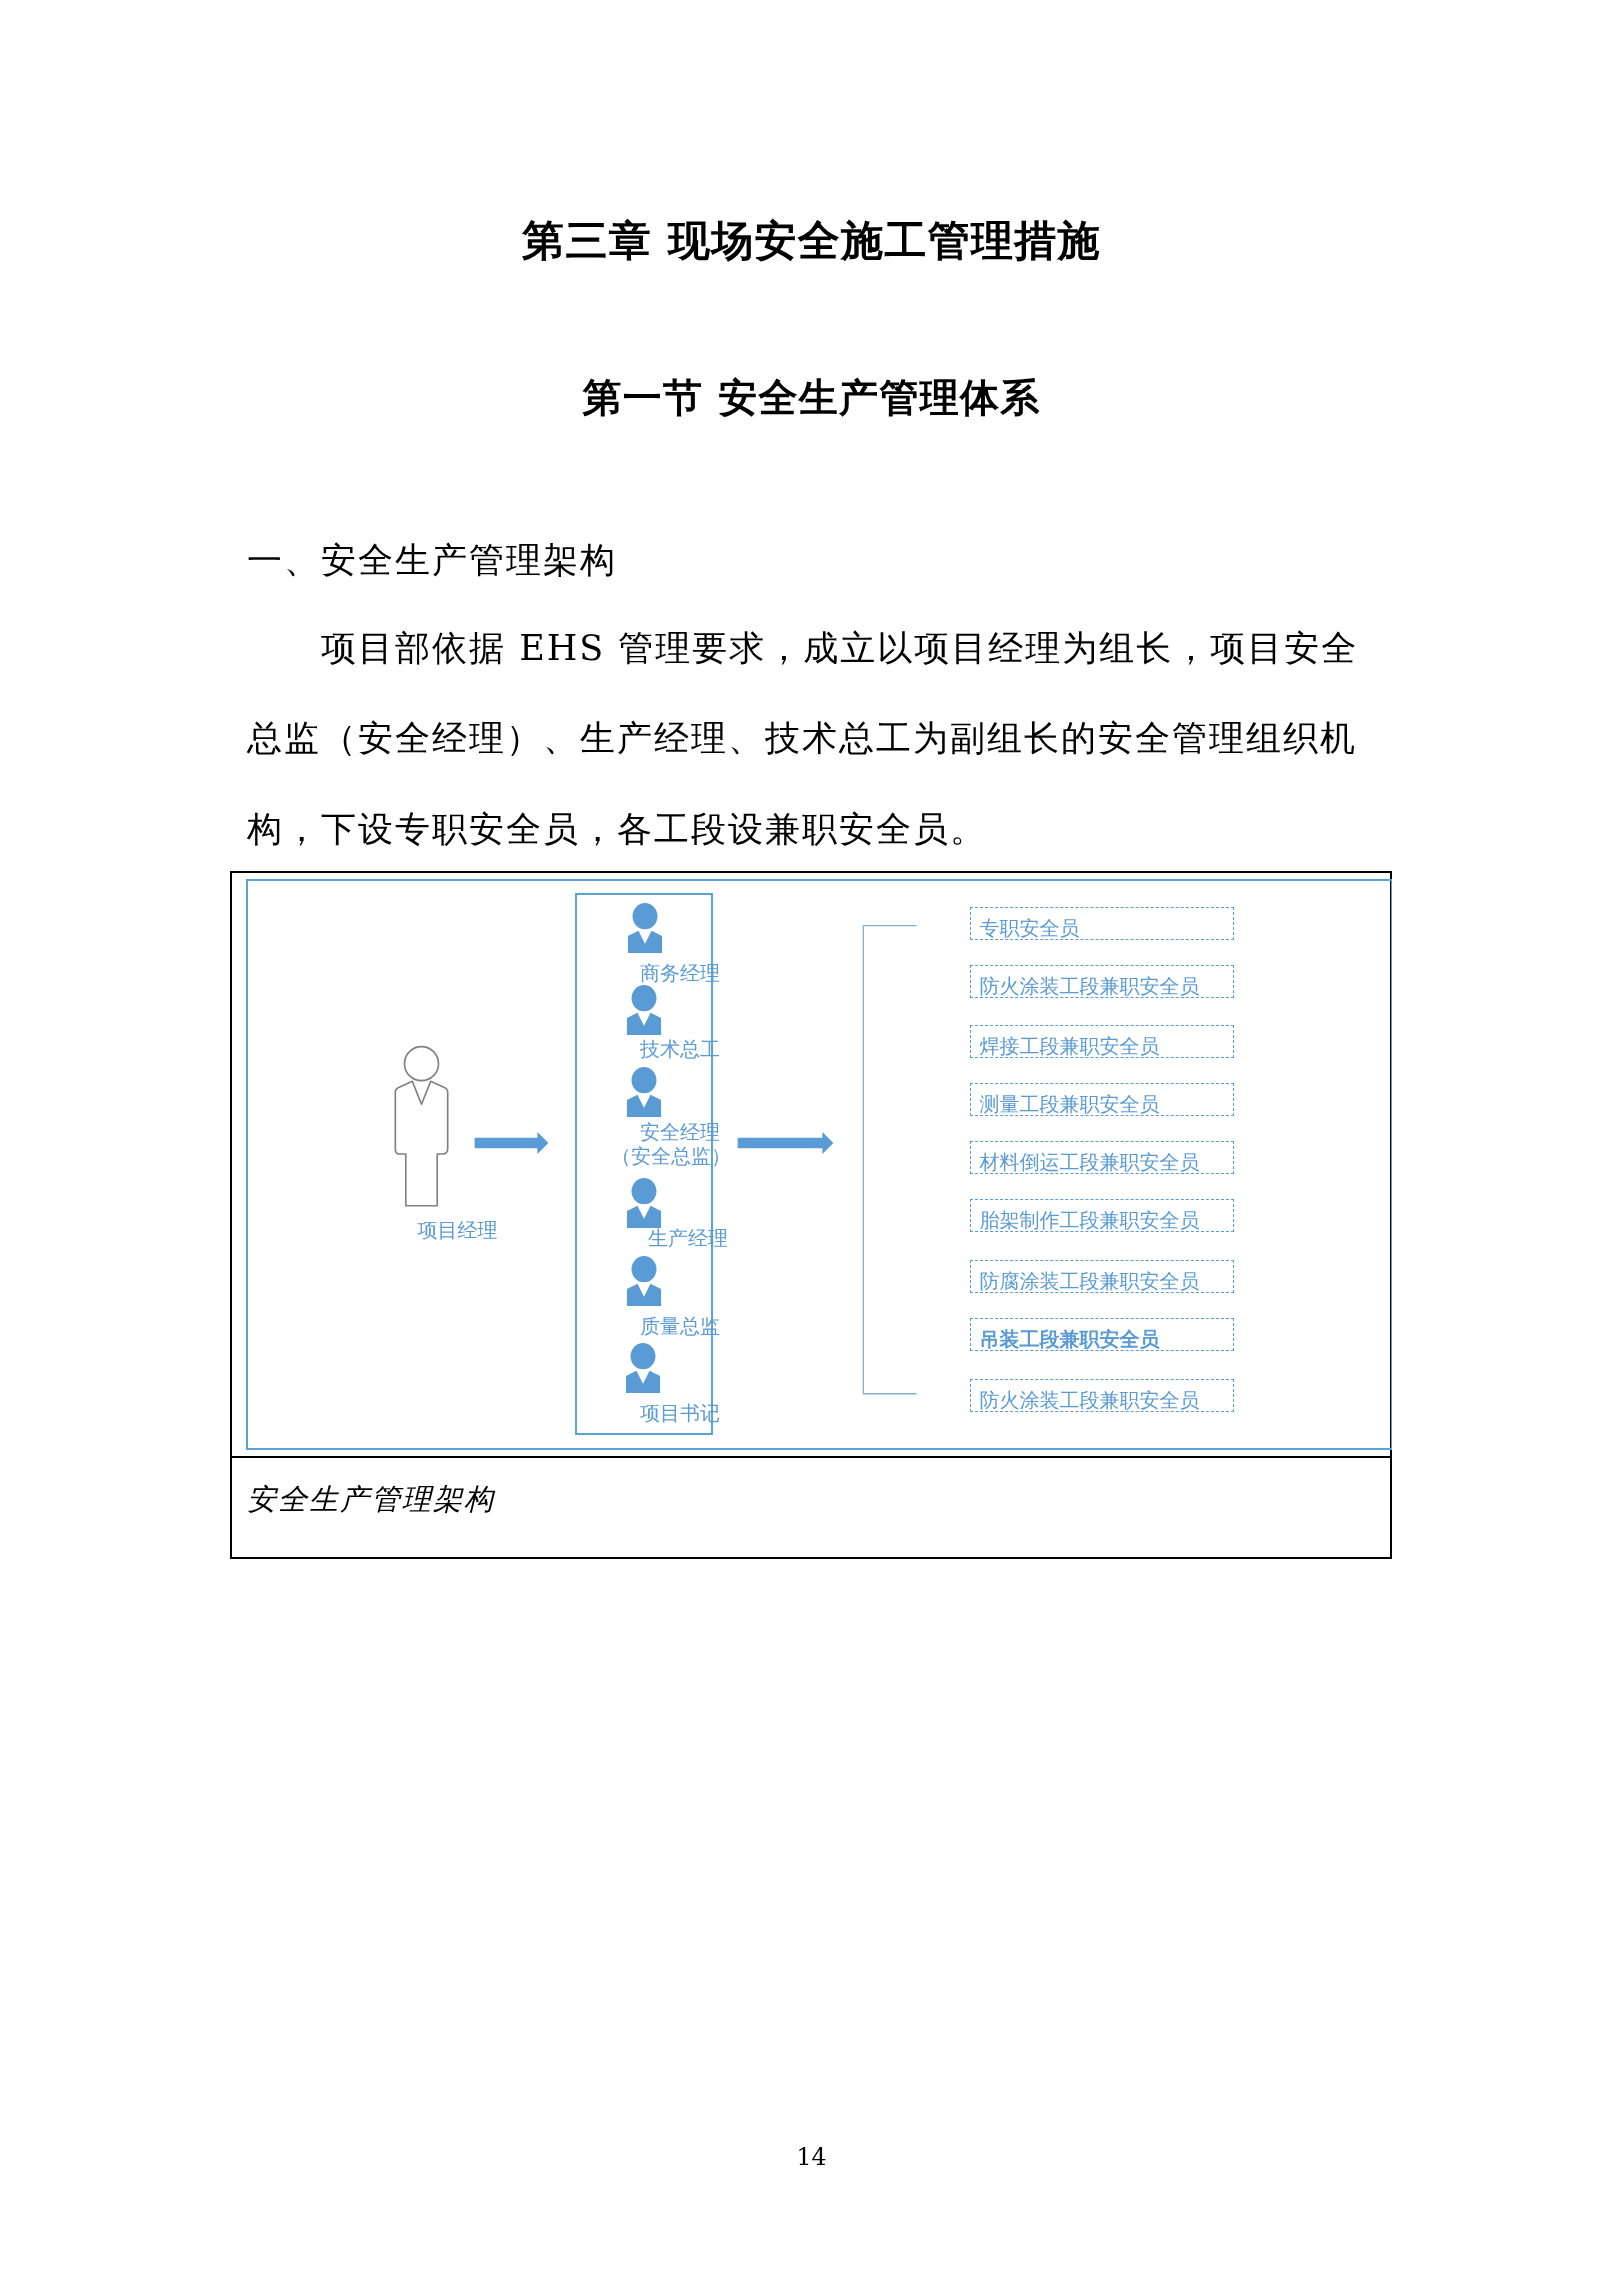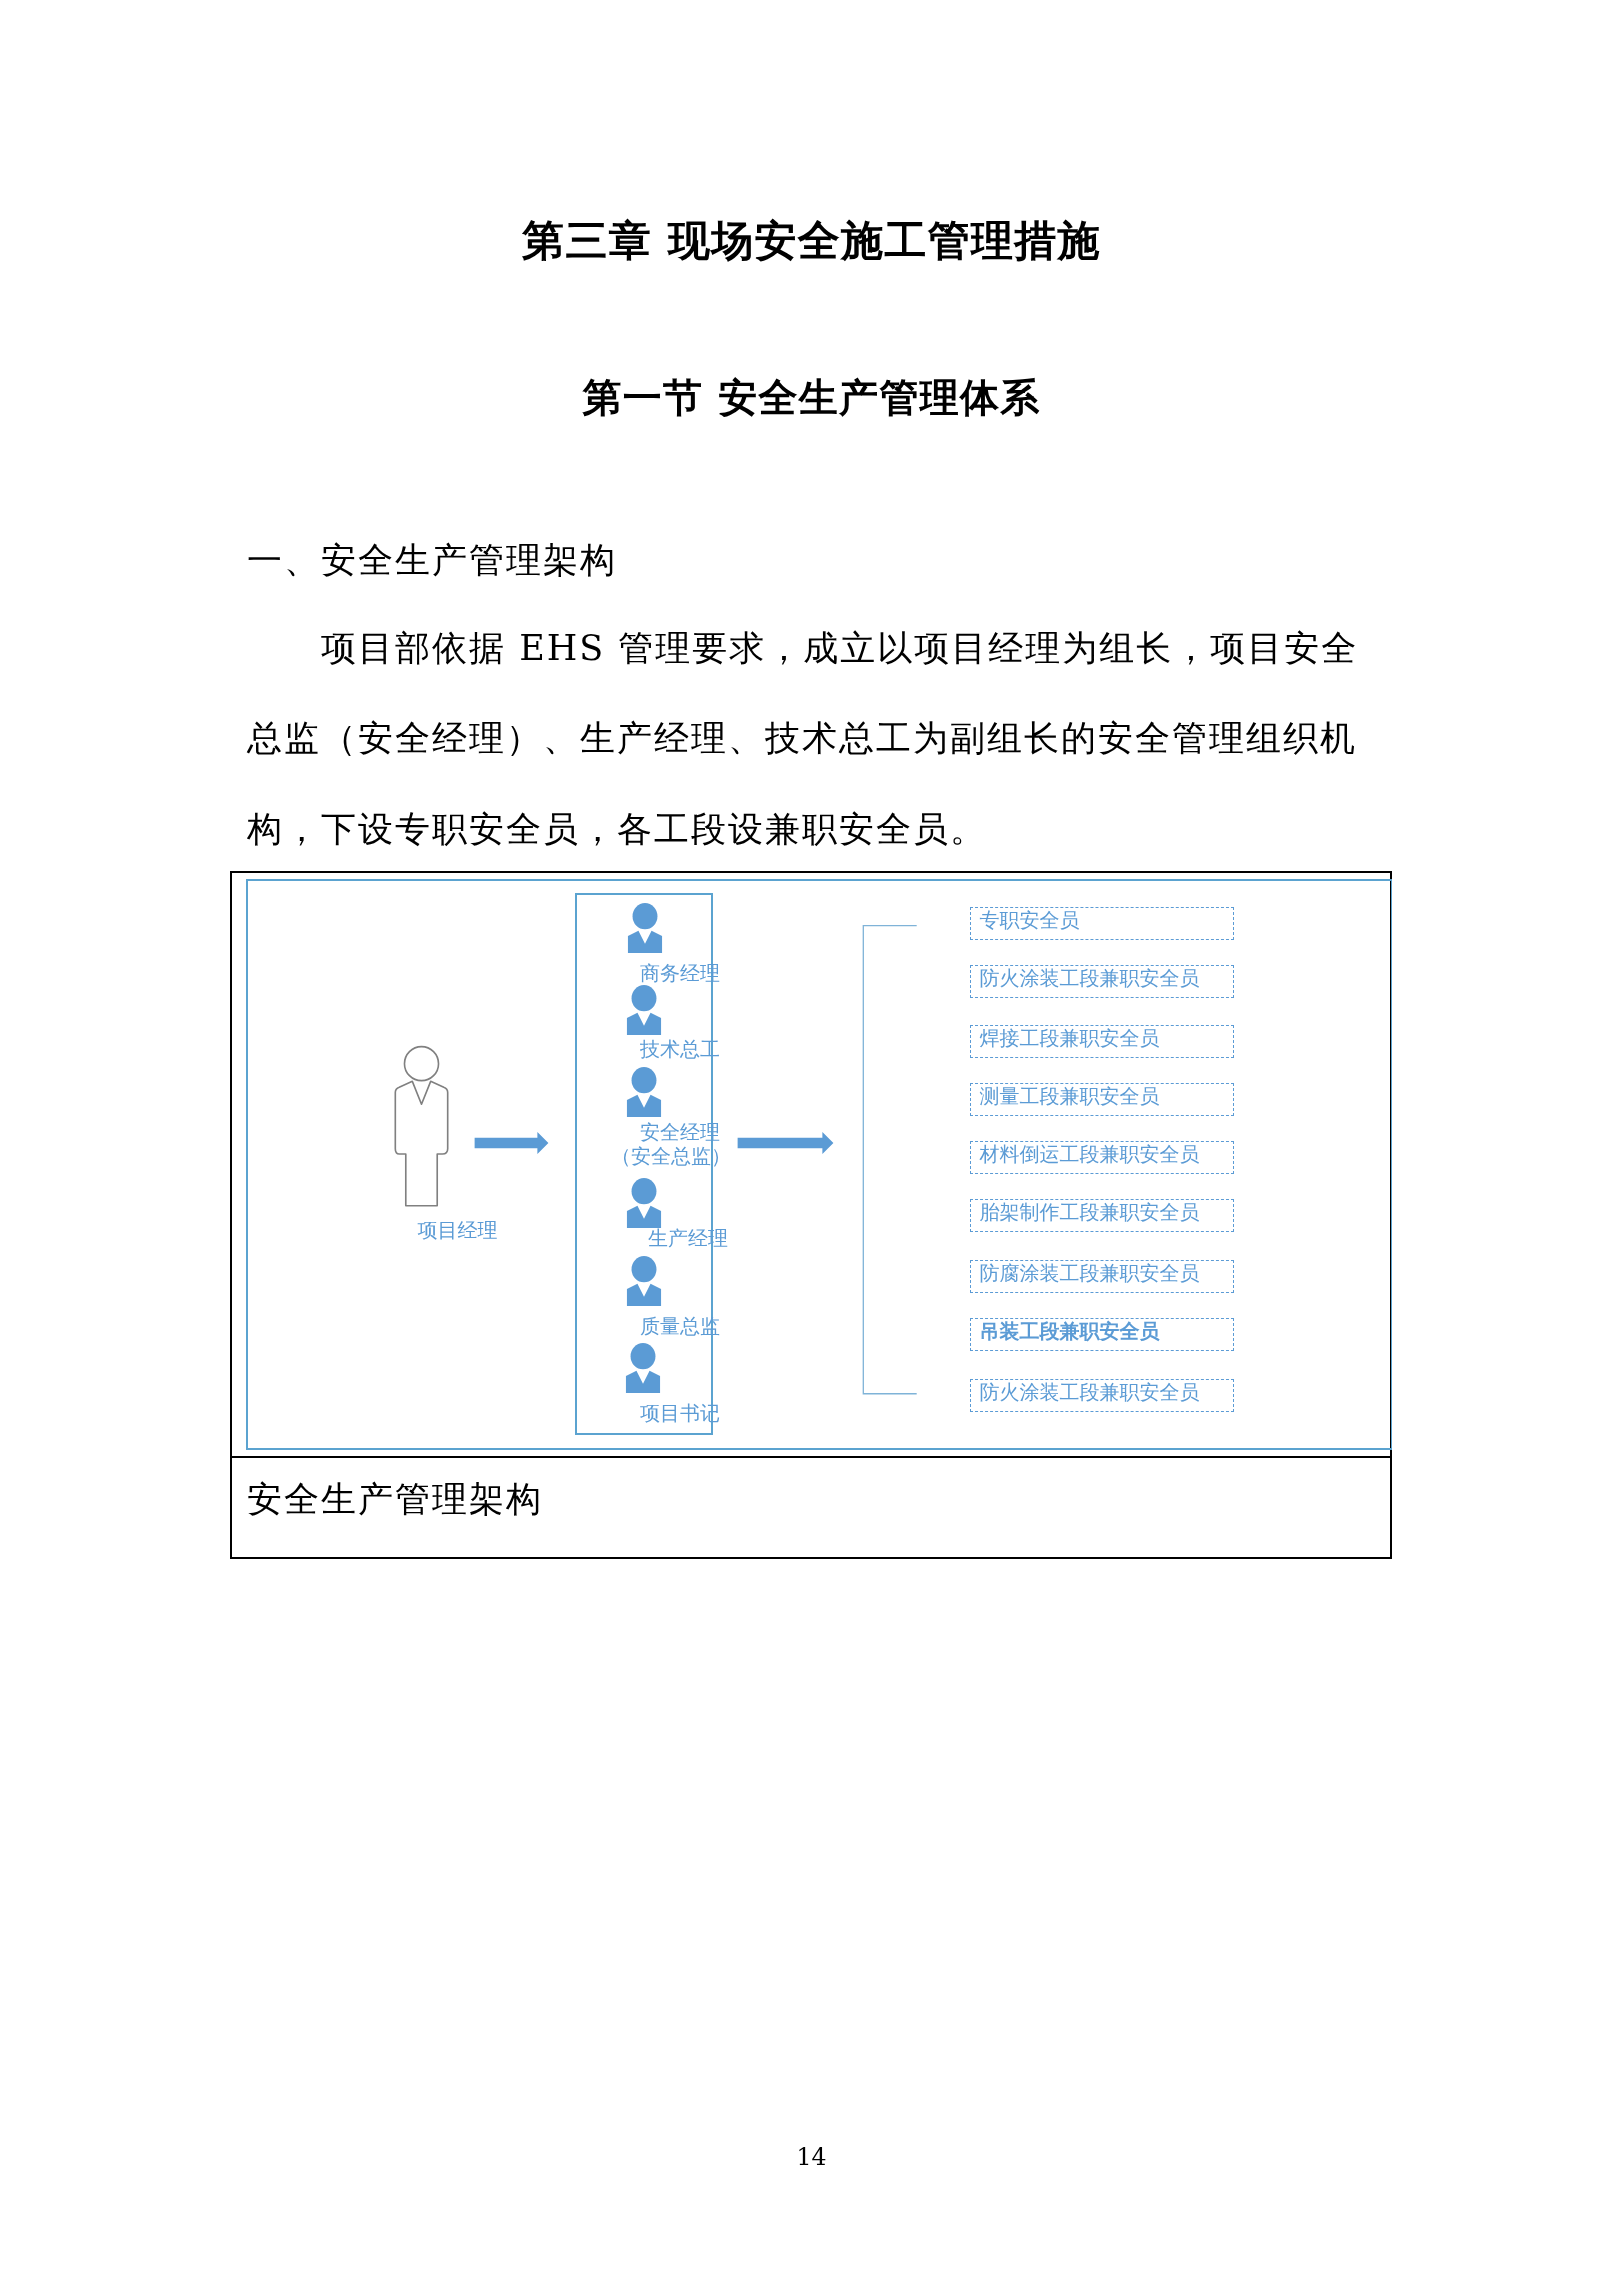--- a/index.html
+++ b/index.html
@@ -16,30 +16,30 @@
   .heading1 { top: 537px; }
   .para-l1 { top: 625px; left: 321px; }
   .para-l2 { top: 715px; }
   .para-l3 { top: 806px; }
 
   .figure-box { left: 230px; top: 871px; width: 1162px; height: 688px;
     border: 2px solid #000; box-sizing: border-box; }
   .fig-divider { left: 230px; top: 1456px; width: 1162px; height: 2px; background: #000; }
   .blue-frame { left: 246px; top: 879px; width: 1146px; height: 571px;
     border: 2px solid #5ba3d0; border-right-width: 1.3px; box-sizing: border-box; }
-  .caption { left: 247px; top: 1476px; font-size: 35px; line-height: 46px; letter-spacing: 2px; }
+  .caption { left: 247px; top: 1476px; font-size: 29px; line-height: 46px; letter-spacing: 2px; font-style: italic; }
 
   .blue-label { color: #5b9bd5; font-family: "DejaVu Sans", "Liberation Sans", sans-serif;
     font-size: 20px; line-height: 25px; white-space: nowrap; text-align: center; padding-left: 36px; }
   .center-col { left: 575px; top: 893px; width: 138px; height: 542px;
     border: 2px solid #5ba3d0; box-sizing: border-box; }
   .staff-icon { position: absolute; width: 42px; height: 50px; }
   .dash-box { position: absolute; left: 970px; width: 264px; height: 33px;
     border: 1.3px dashed #5b9bd5; box-sizing: border-box; }
-  .dash-box span { position: absolute; left: 8.5px; top: 0; color: #5b9bd5;
+  .dash-box span { position: absolute; left: 8.5px; top: 8px; color: #5b9bd5;
     font-family: "DejaVu Sans", "Liberation Sans", sans-serif; font-size: 20px; line-height: 25px; white-space: nowrap; }
   .page-number { left: 0; width: 1623px; top: 2143px; text-align: center;
     font-size: 23.6px; line-height: 29px; }
 </style>
 </head>
 <body>
 
 <div class="abs chapter-title">第三章  现场安全施工管理措施</div>
 <div class="abs section-title">第一节  安全生产管理体系</div>
 

